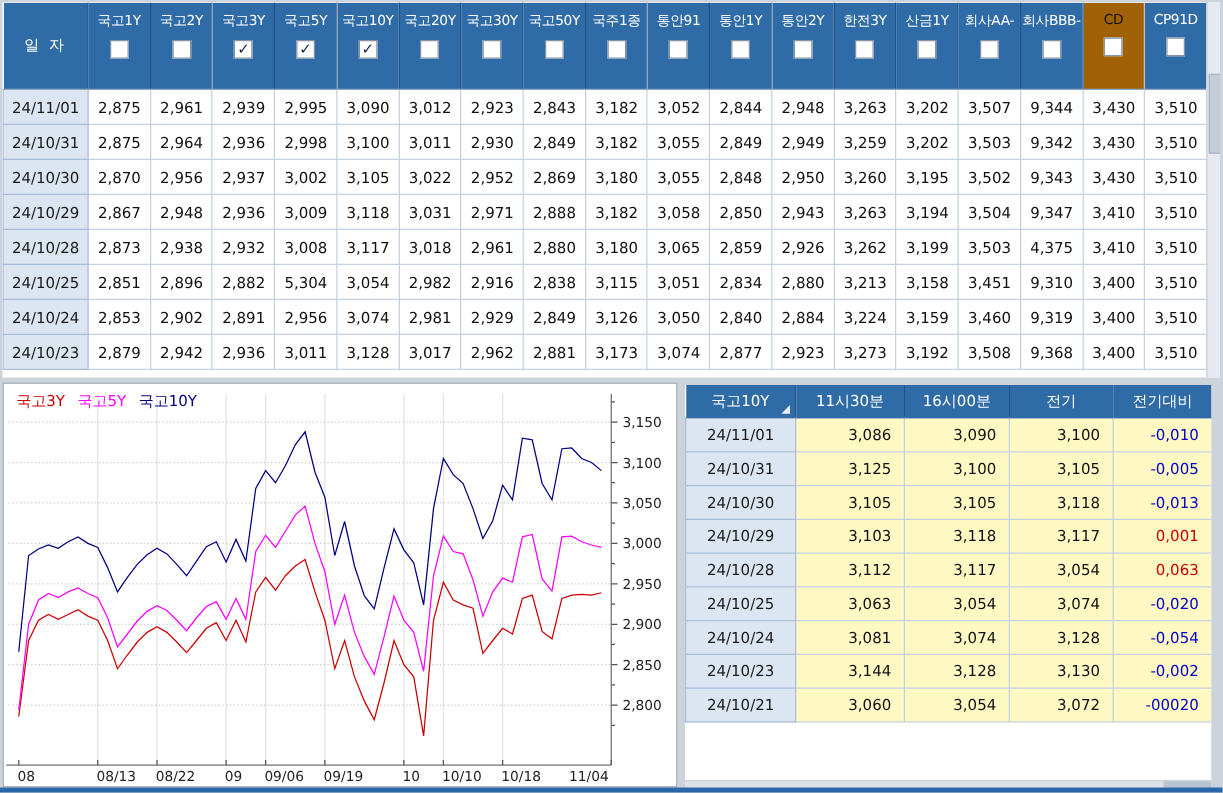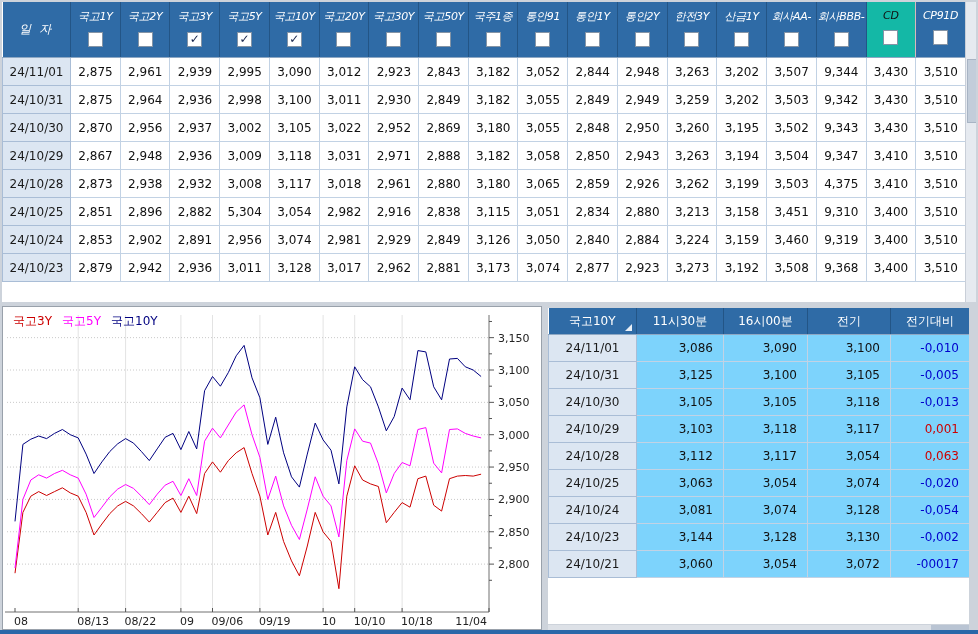--- a/index.html
+++ b/index.html
@@ -5,46 +5,46 @@
   html,body{margin:0;padding:0;}
   body{width:978px;height:634px;position:relative;overflow:hidden;
        background:#cdd3db;font-family:"DejaVu Sans","Liberation Sans",sans-serif;
        -webkit-font-smoothing:none;}
   #screen{position:absolute;left:0;top:0;width:978px;height:634px;}
 
   
   #top-wrap{position:absolute;left:2px;top:2px;width:974px;height:300px;background:#fff;overflow:hidden;}
   #top-table{border-collapse:collapse;table-layout:fixed;width:964px;}
   #top-table col.c-date{width:68px;}
-  #top-table th{height:55px;padding:0;background:#2f6ba6;color:#fff;font-size:11px;font-weight:normal;
-                border-right:1px solid #235586;border-bottom:1px solid #8ea8c4;vertical-align:top;overflow:hidden;font-style:italic;}
+  #top-table th{height:69px;padding:0;background:#2f6ba6;color:#fff;font-size:11px;font-weight:normal;
+                border-right:1px solid #235586;border-bottom:1px solid #8ea8c4;vertical-align:top;overflow:hidden;}
   #top-table th.datehead{vertical-align:middle;font-size:12px;letter-spacing:2px;}
   #top-table th .lbl{margin-top:7px;text-align:center;white-space:nowrap;letter-spacing:-0.3px;}
   #top-table th .cb{width:13px;height:13px;margin:8px auto 0 auto;background:#fff;border:1px solid #8494a6;
                     font-size:12px;line-height:12px;color:#14224a;text-align:center;font-weight:bold;cursor:default;}
-  #top-table th.hl{background:#14b8a6;color:#111;border-right:1px solid #d8b8bc;}
+  #top-table th.hl{background:#a16207;color:#111;border-right:1px solid #d8b8bc;}
   #top-table td{height:27px;padding:0 7px 0 2px;font-size:12px;border:1px solid #c2d2e4;
                 white-space:nowrap;overflow:hidden;}
   #top-table td.date{background:#dce6f2;text-align:center;color:#1a1a1a;border:1px solid #a9bdd6;padding:0;}
   #top-table td.val{background:#fff;text-align:right;color:#111;}
   #vscroll{position:absolute;right:0;top:0;width:10px;height:300px;background:#e6eaf0;border-left:1px solid #c9cfd8;}
   #vscroll .thumb{position:absolute;left:1px;top:57px;width:8px;height:62px;background:#c3cdda;border:1px solid #a8b4c4;}
 
   
   #chart-panel{position:absolute;left:2px;top:306px;width:540px;height:324px;background:#fff;border:1px solid #99a1ab;box-sizing:border-box;}
   #chart-svg{display:block;}
 
   
   #right-wrap{position:absolute;left:548px;top:308px;width:421px;height:316px;background:#fff;overflow:hidden;}
   #right-table{border-collapse:collapse;table-layout:fixed;width:421px;}
   #right-table th{height:26px;padding:0;background:#2f6ba6;color:#fff;font-size:12px;font-weight:normal;
                   border-right:1px solid #235586;border-bottom:1px solid #8ea8c4;position:relative;}
   #right-table td{height:26px;padding:0 10px 0 2px;font-size:12px;border:1px solid #c2d2e4;white-space:nowrap;}
   #right-table td.date{background:#dce6f2;text-align:center;color:#1a1a1a;border:1px solid #a9bdd6;padding:0;}
-  #right-table td.val{background:#7dd3fc;text-align:right;color:#111;}
+  #right-table td.val{background:#fef9c3;text-align:right;color:#111;}
   #right-table td.neg{color:#0000cc;margin-left:12px;}
   #right-table td.pos{color:#cc0000;}
   .sort-tri{position:absolute;right:4px;bottom:3px;width:0;height:0;
             border-left:7px solid transparent;border-bottom:7px solid #e9eff6;}
   #hscroll{position:absolute;left:548px;top:625px;width:421px;height:6px;background:#dde1e7;}
   #hscroll .corner{position:absolute;right:0;top:0;width:38px;height:6px;background:#b9c4d3;}
 
   
   #bottom-band{position:absolute;left:0;top:630px;width:978px;height:4px;background:#2a67a8;}
 </style>
@@ -458,21 +458,21 @@
             <td class="val">3,144</td>
             <td class="val">3,128</td>
             <td class="val">3,130</td>
             <td class="val neg">-0,002</td>
           </tr>
           <tr>
             <td class="date">24/10/21</td>
             <td class="val">3,060</td>
             <td class="val">3,054</td>
             <td class="val">3,072</td>
-            <td class="val neg">-00017</td>
+            <td class="val neg">-00020</td>
           </tr>
         </tbody>
     </table>
   </div>
   <div id="hscroll">
     <div class="corner"></div>
   </div>
 
   <div id="bottom-band"></div>
 </div>

